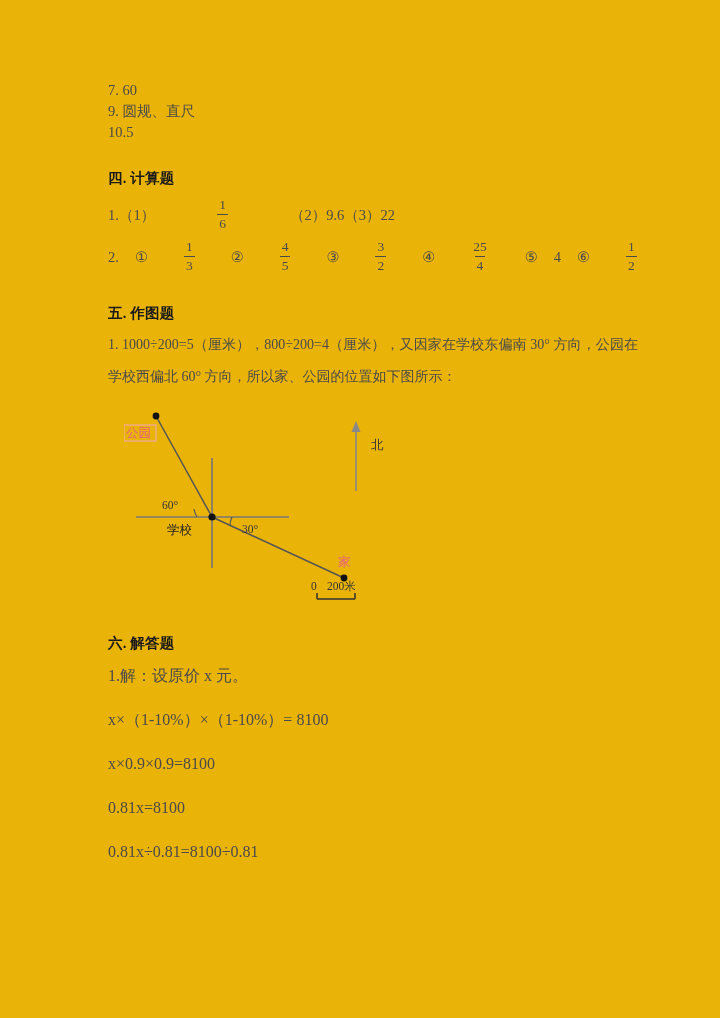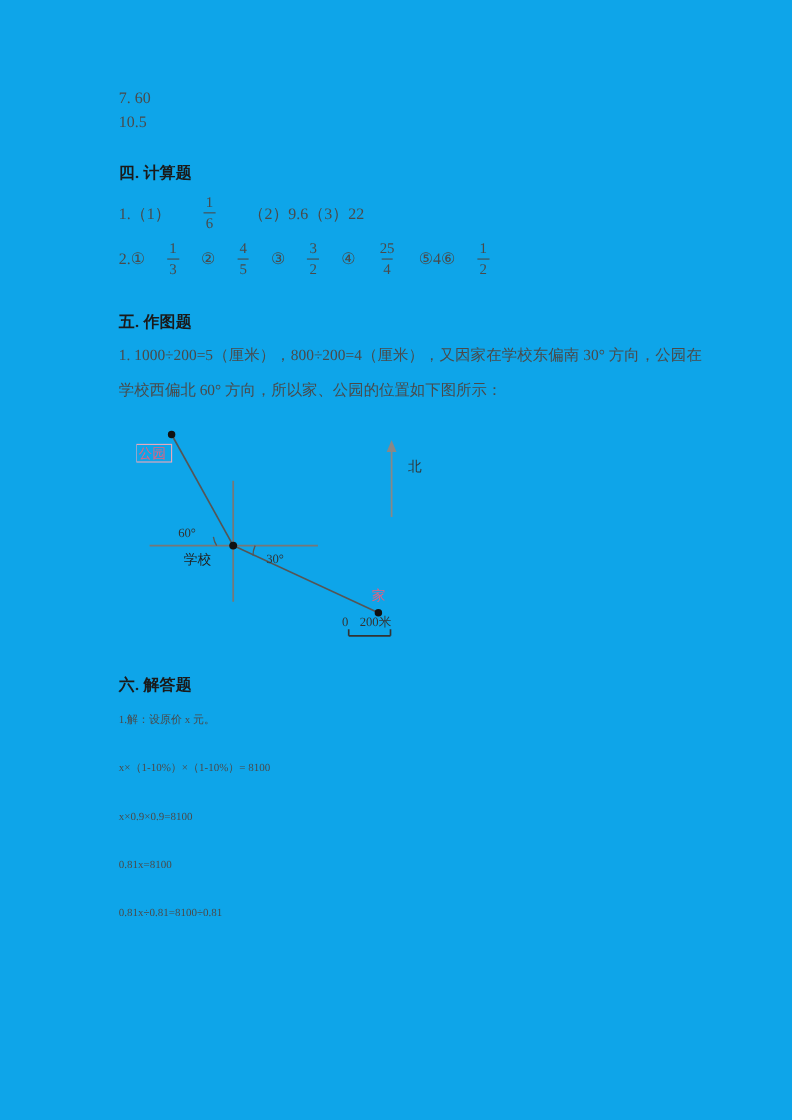--- a/index.html
+++ b/index.html
@@ -12,21 +12,21 @@
     width: 720px;
     height: 1018px;
     position: relative;
     font-family: "Liberation Serif", "DejaVu Serif", serif;
     color: #3a3a3a;
     overflow: hidden;
   }
   .page {
     position: absolute;
     inset: 0;
-    background: #0ea5e9;
+    background: #eab308;
   }
   .content {
     position: absolute;
     left: 108px;
     top: 80px;
     width: 530px;
   }
 
   
   .ans-list {
@@ -49,20 +49,21 @@
     letter-spacing: 0.2px;
   }
 
   
   .calc-row {
     display: flex;
     align-items: center;
     font-size: 14.5px;
     color: #4a4a4a;
     min-height: 42px;
+    gap: 16px;
   }
   .calc-row .lead {
     white-space: pre;
   }
   .calc-row .seg {
     white-space: pre;
   }
   .frac {
     display: inline-flex;
     flex-direction: column;
@@ -98,36 +99,37 @@
     position: relative;
     width: 300px;
     height: 205px;
     margin-top: 10px;
     margin-left: 16px;
   }
   .figure-wrap svg { display: block; }
 
   
   .sol-line {
-    font-size: 10px;
+    font-size: 16px;
     line-height: 30px;
     color: #4a4a4a;
     margin-top: 14px;
     white-space: pre;
   }
   .sol-line.first { margin-top: 8px; }
 </style>
 </head>
 <body>
 
 <div class="page">
   <div class="content">
 
     <div class="ans-list">
       <div class="ans-line">7. 60</div>
+      <div class="ans-line">9. 圆规、直尺</div>
       <div class="ans-line">10.5</div>
     </div>
 
     <div class="section-heading">四. 计算题</div>
 
     <div class="calc-row">
       <span class="lead">1.（1）</span>
       <span class="gap-md"></span>
       <span class="frac">
         <span class="num">1</span>

